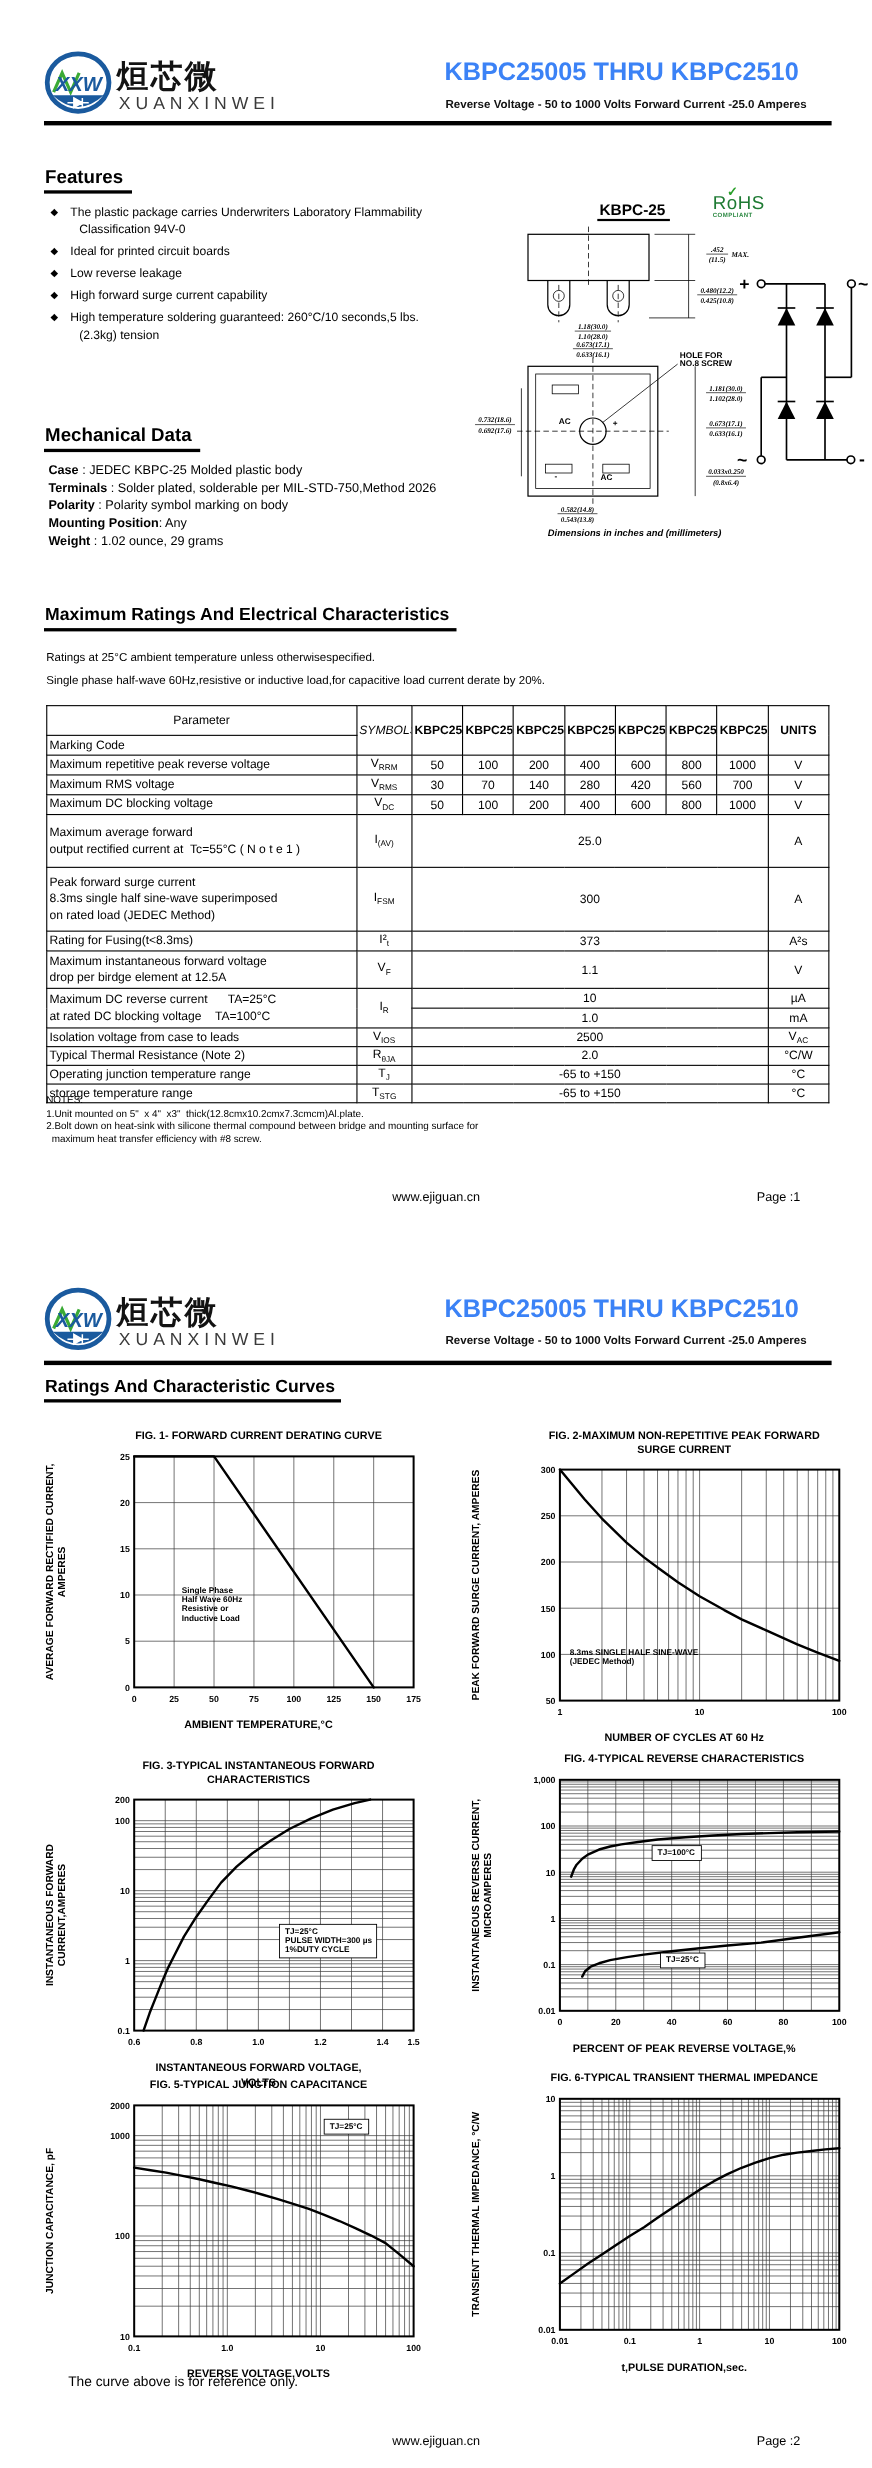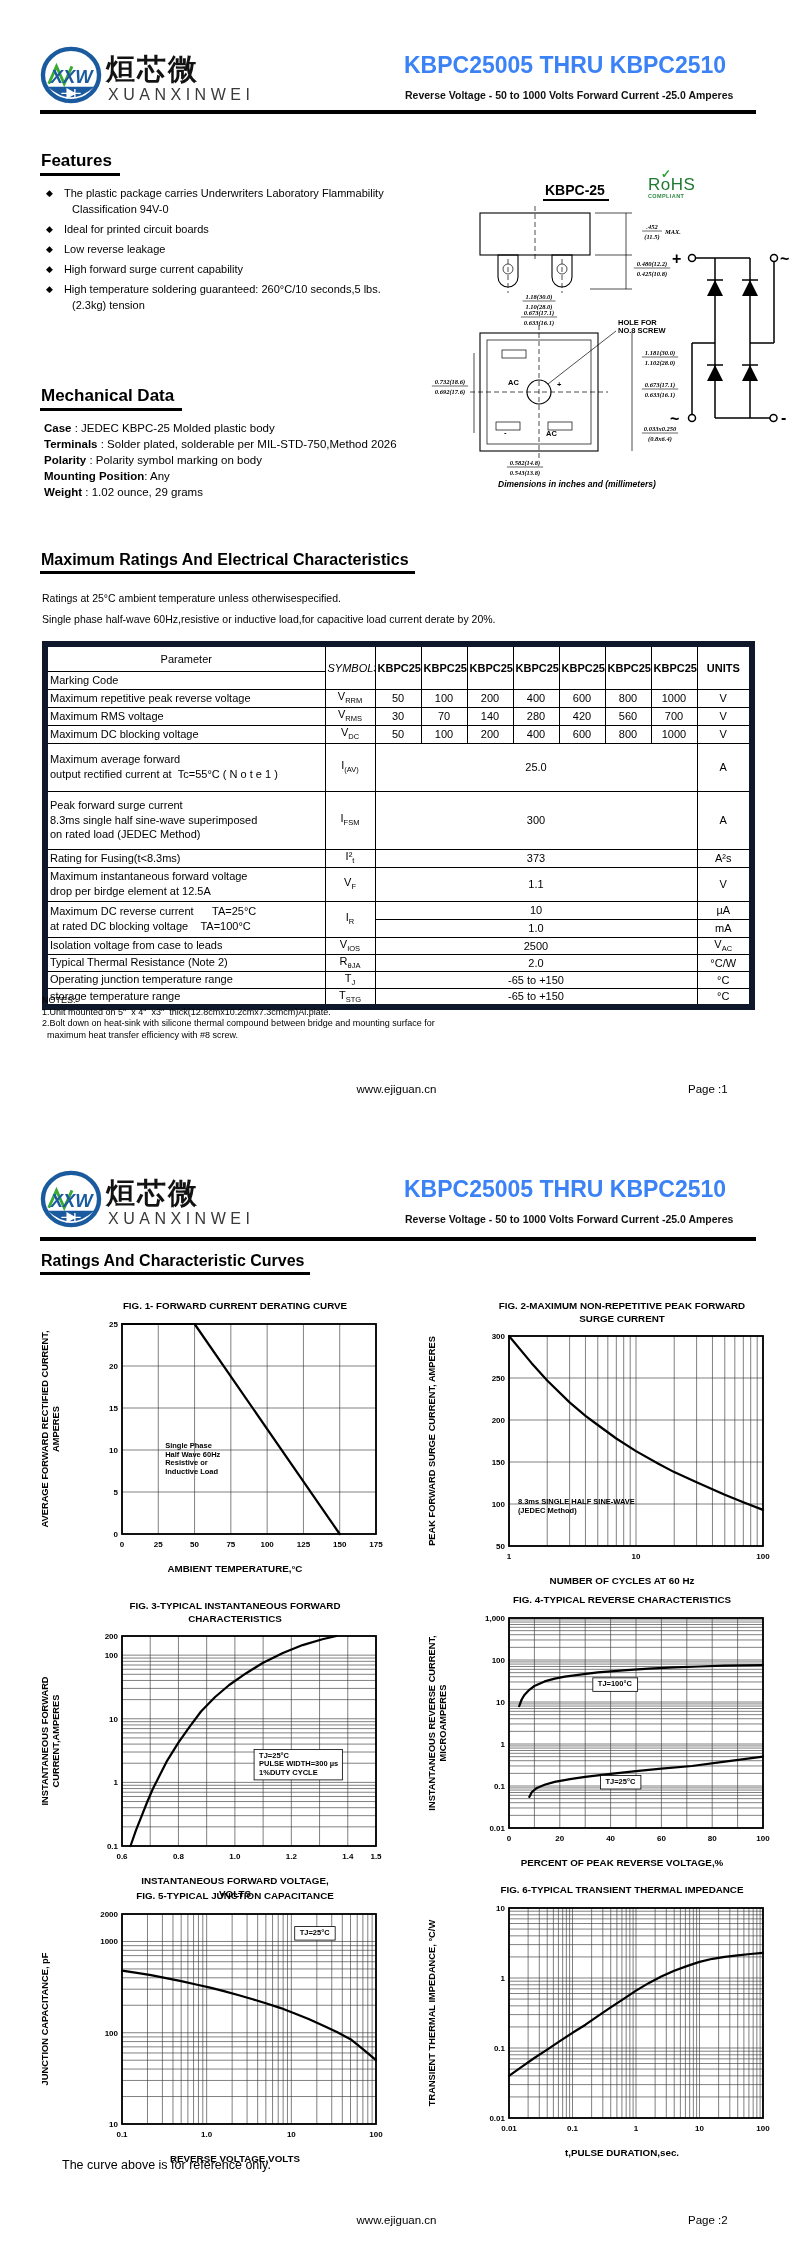--- a/index.html
+++ b/index.html
@@ -33,21 +33,21 @@
   .pk-dash{stroke:#000;stroke-width:.7;stroke-dasharray:5 3;fill:none;}
   .pk-t{font:italic bold 6.5px "Liberation Serif",serif;}
   .pk-lbl{font:bold 7.5px "Liberation Sans",sans-serif;}
   .pk-l{stroke:#000;stroke-width:.6;}
   .ckt{stroke:#000;stroke-width:1.5;fill:none;}
   .ckt-f{fill:#000;stroke:none;}
   .ckt-term{font:bold 16px "Liberation Sans",sans-serif;}
   
   .cond{font-size:10.5px;}
   
-  table.ratings{border-collapse:collapse;table-layout:fixed;width:712px;border:6px solid #0f172a;}
+  table.ratings{border-collapse:collapse;table-layout:fixed;width:712px;border:1px solid #0f172a;}
   table.ratings td{border:1px solid #000;font-size:11px;padding:0 2px;vertical-align:middle;overflow:hidden;}
   td.p-cell{font-size:10.5px;text-align:left;padding-left:4px;line-height:1.35;}
   td.sym-cell{text-align:center;font-size:10.5px;}
   td.val{text-align:center;font-size:11px;}
   td.unit{text-align:center;font-size:10.5px;}
   td.hd-param{font-size:16px;text-align:center;}
   td.hd-mark{font-size:10.5px;padding-left:4px;}
   td.hd-sym{font-style:italic;font-size:9.5px;text-align:center;}
   td.hd-part{font-size:8.2px;font-weight:bold;text-align:center;padding:0 1px;}
   td.hd-units{font-size:11px;font-weight:bold;text-align:center;}

